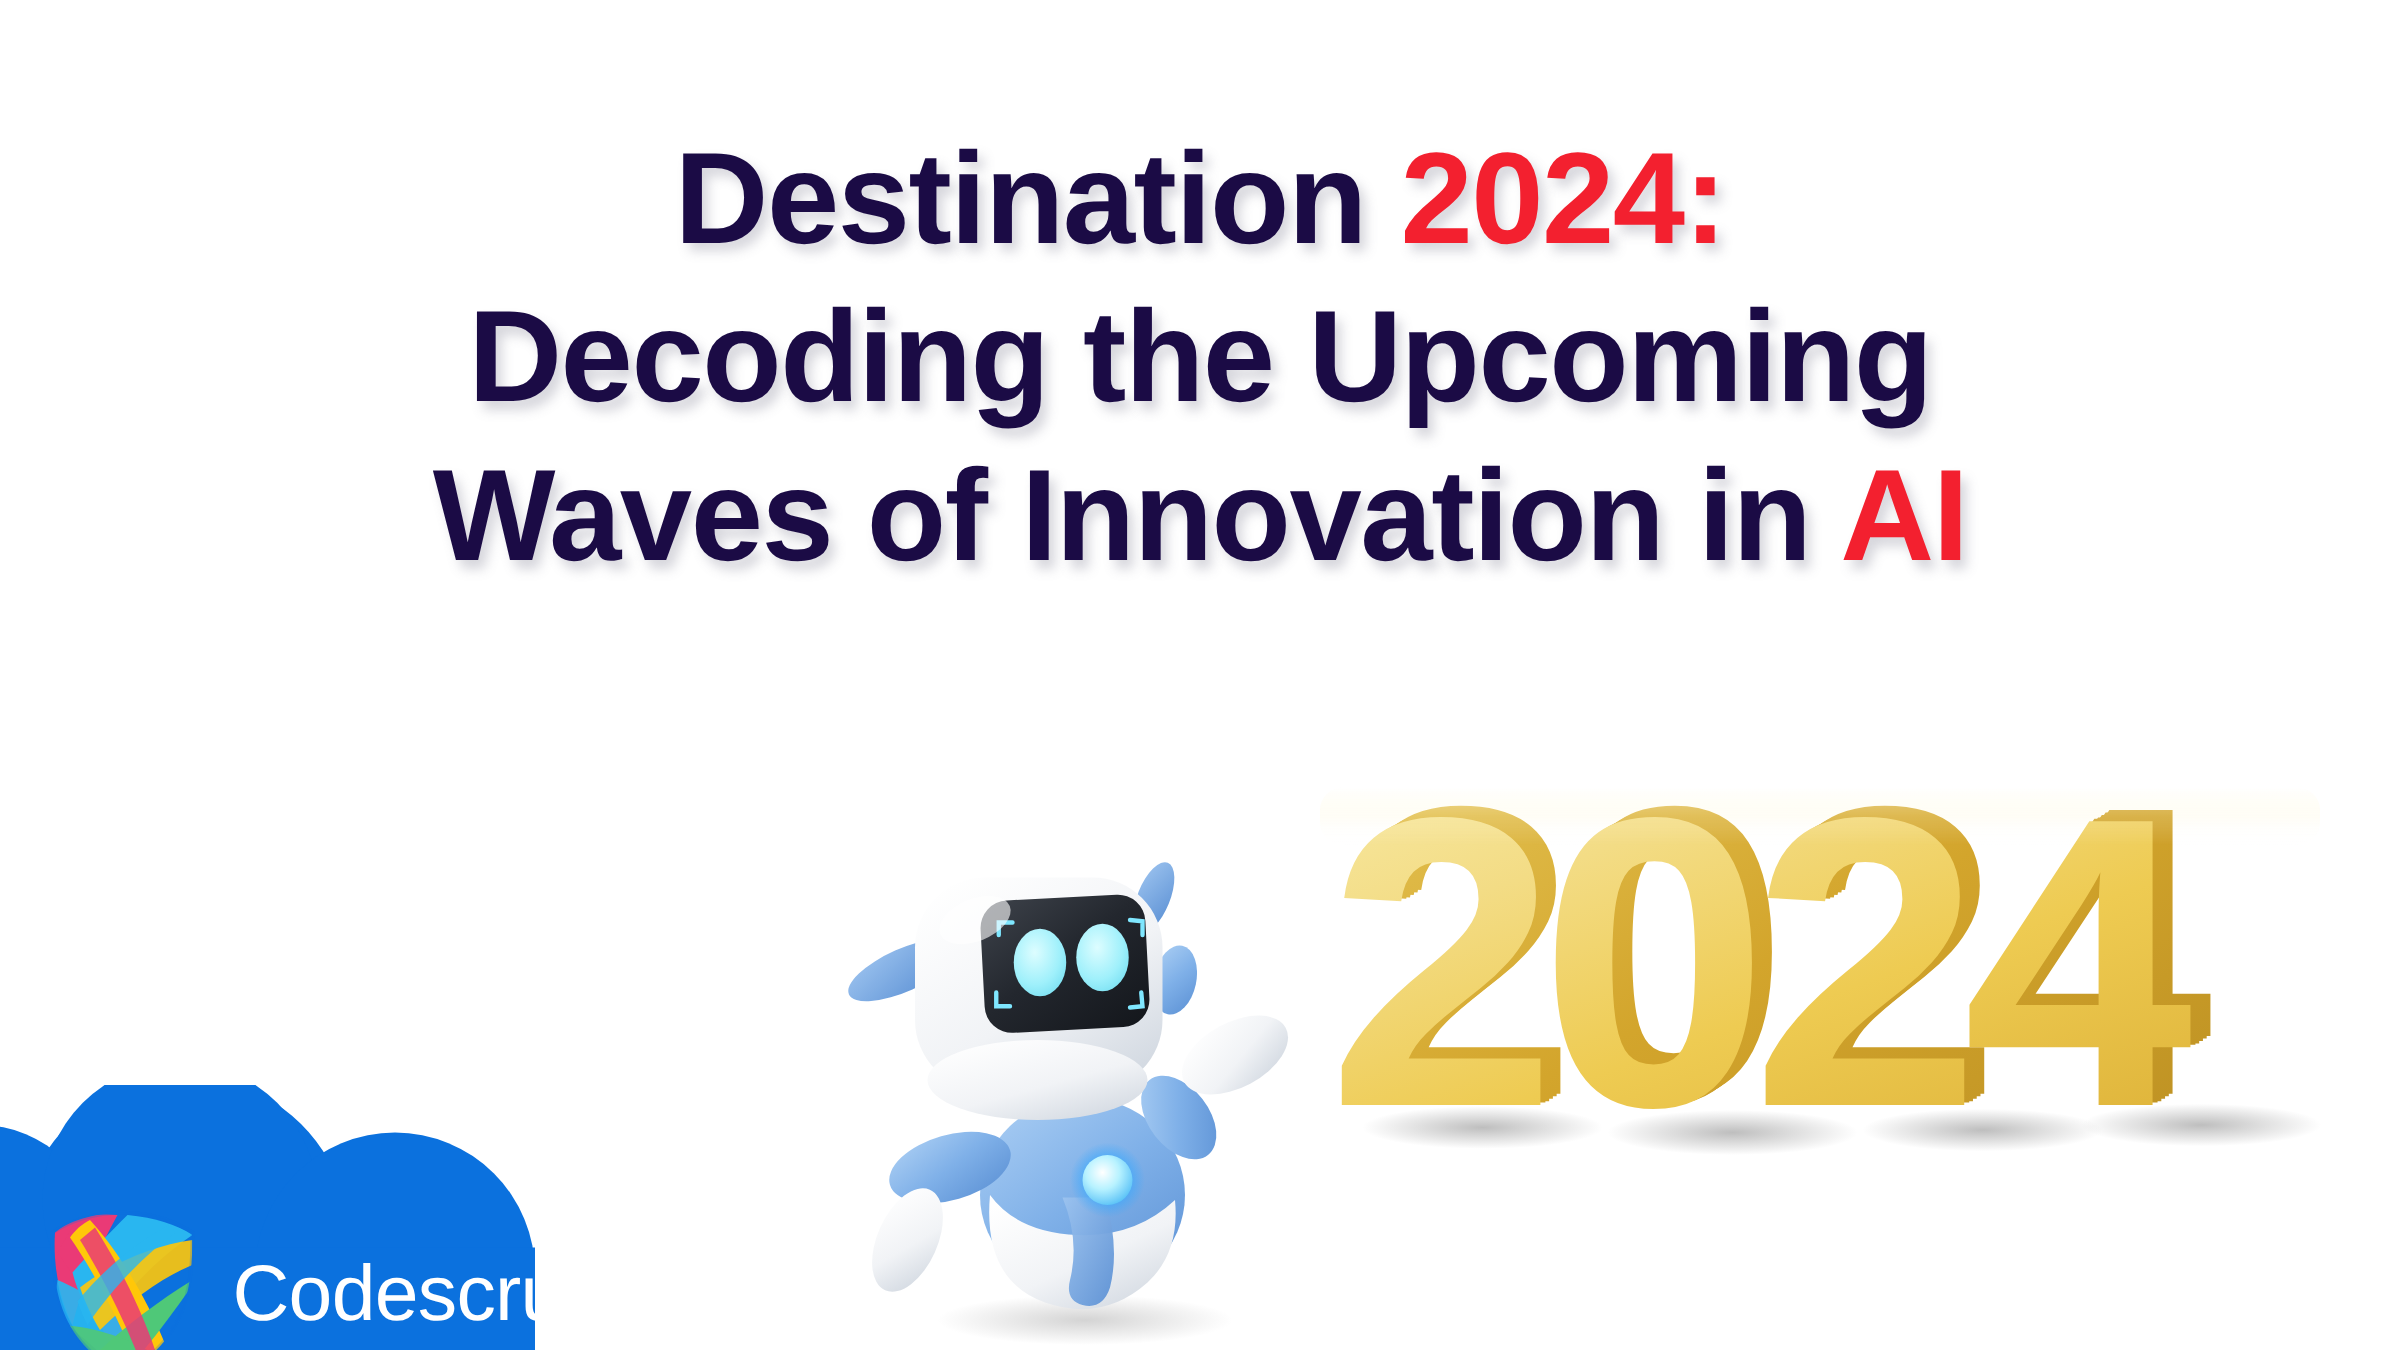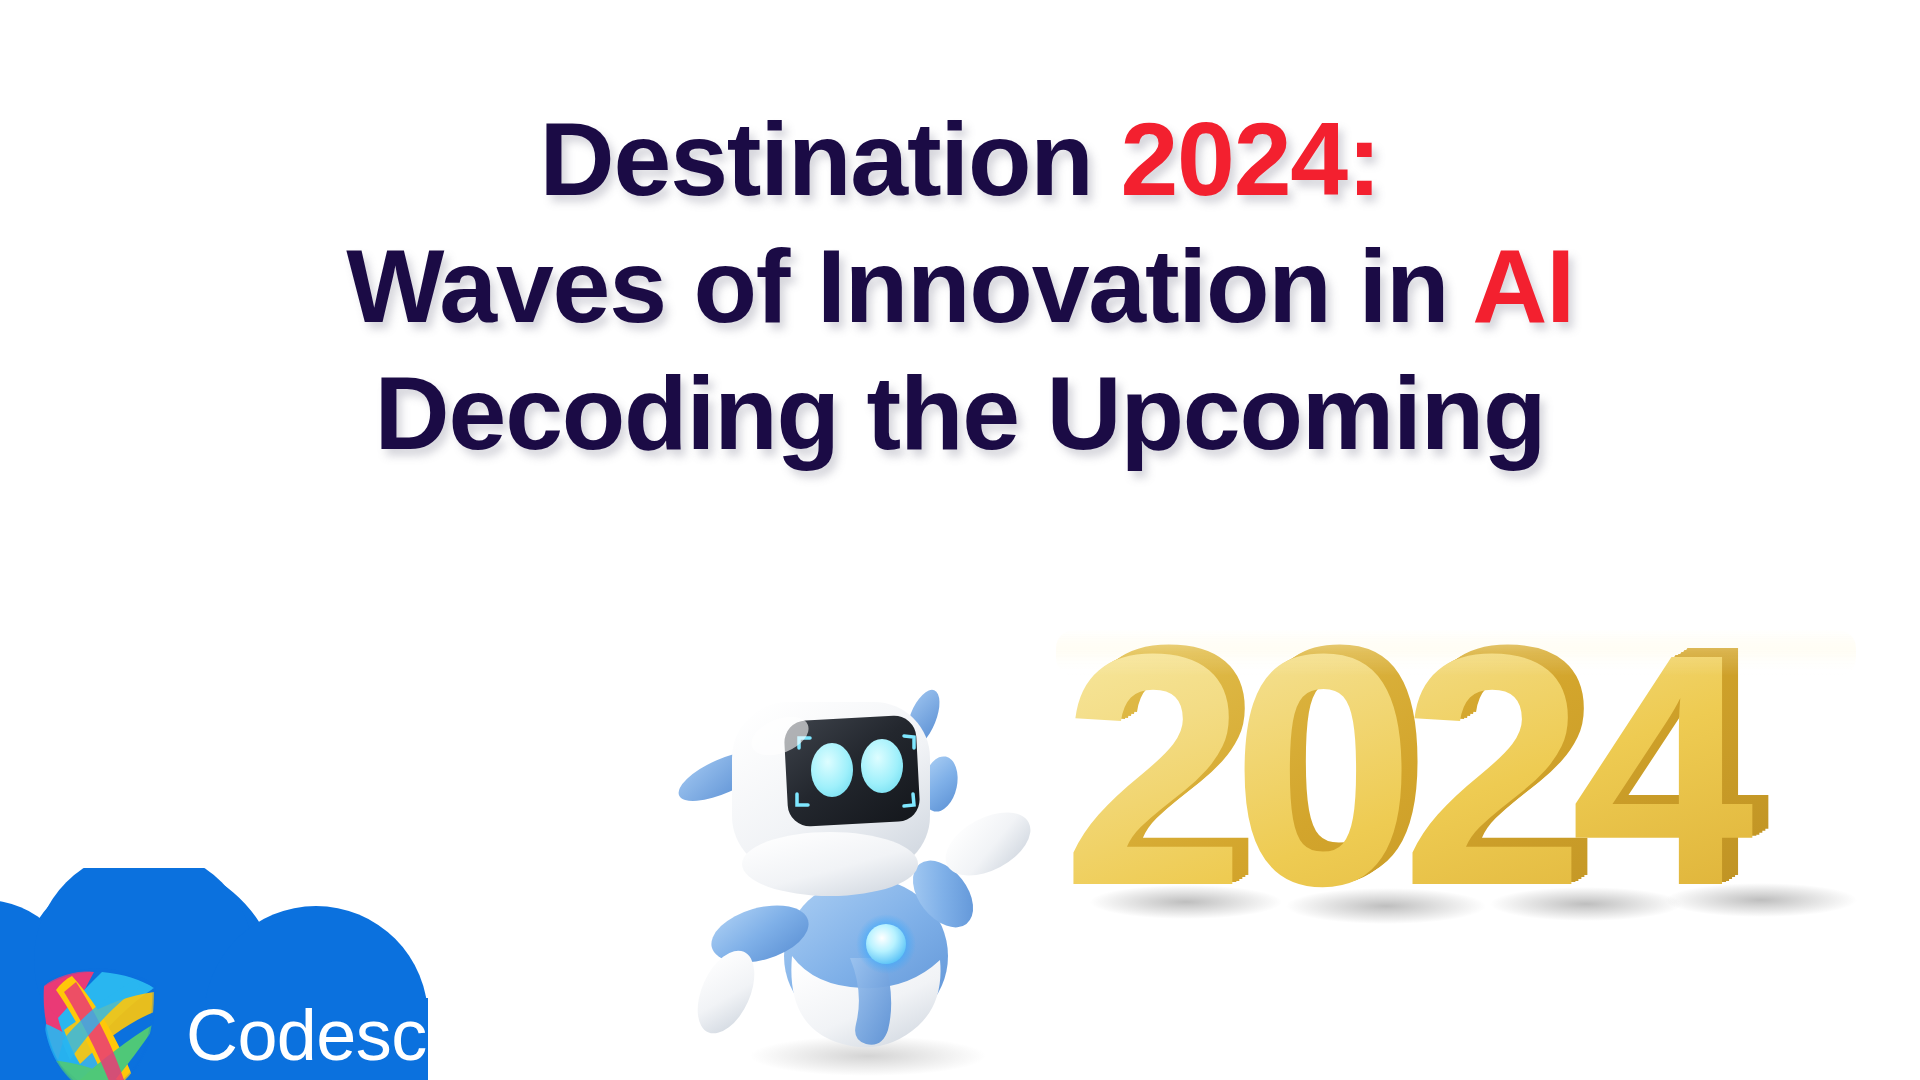--- a/index.html
+++ b/index.html
@@ -46,21 +46,21 @@
   }
   .cloud-svg{ position:absolute; left:0; top:0; }
   .cloud-logo-row{
     position:absolute;
     left:88px; top:100px;
     display:flex; align-items:center; gap:26px;
   }
   .logo-mark{ width:124px; height:134px; flex:0 0 auto; }
   .logo-word{
     color:#ffffff;
-    font-size:72px;
+    font-size:63px;
     font-weight:400;
     letter-spacing:-0.6px;
     font-family:"Liberation Sans", sans-serif;
     line-height:1;
     white-space:nowrap;
   }
 
   
   .robot{
     position:absolute;
@@ -80,22 +80,22 @@
     overflow:hidden; clip:rect(0 0 0 0); white-space:nowrap;
   }
 </style>
 </head>
 <body>
 
 <div class="stage">
 
   <h1 class="headline">
     <span class="ln"><span class="hl-navy">Destination </span><span class="hl-accent">2024:</span></span>
+    <span class="ln hl-navy">Decoding the Upcoming</span>
     <span class="ln"><span class="hl-navy">Waves of Innovation in </span><span class="hl-accent">AI</span></span>
-    <span class="ln hl-navy">Decoding the Upcoming</span>
   </h1>
 
   <div class="robot">
     <svg width="400" height="424" viewBox="0 0 400 424" xmlns="http://www.w3.org/2000/svg">
       <defs>
         <linearGradient id="shellG" x1="0.15" y1="0" x2="0.9" y2="1">
           <stop offset="0" stop-color="#ffffff"></stop>
           <stop offset="0.55" stop-color="#f1f3f6"></stop>
           <stop offset="1" stop-color="#cfd6df"></stop>
         </linearGradient>

